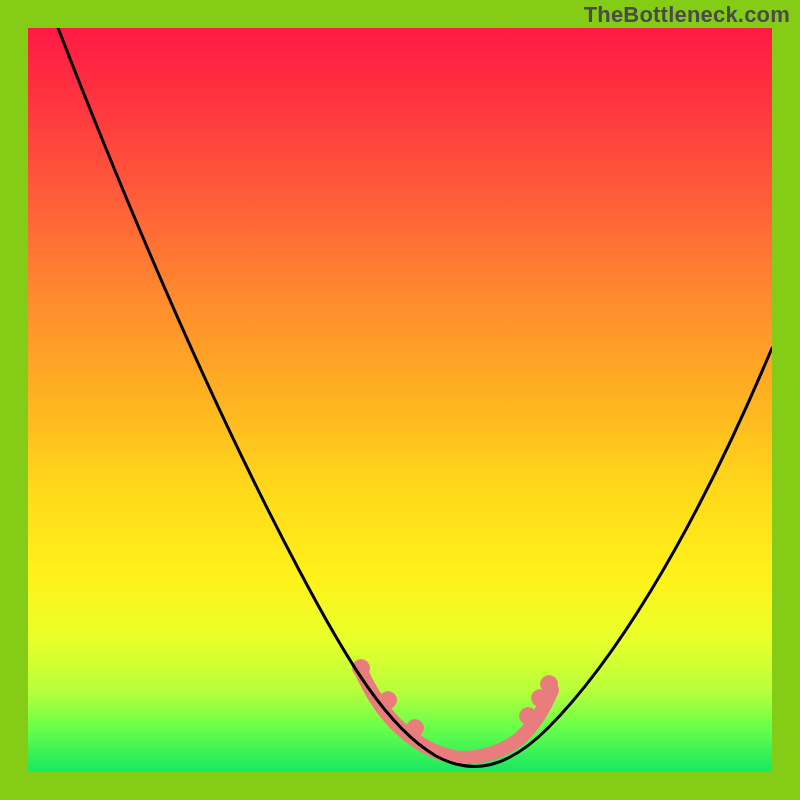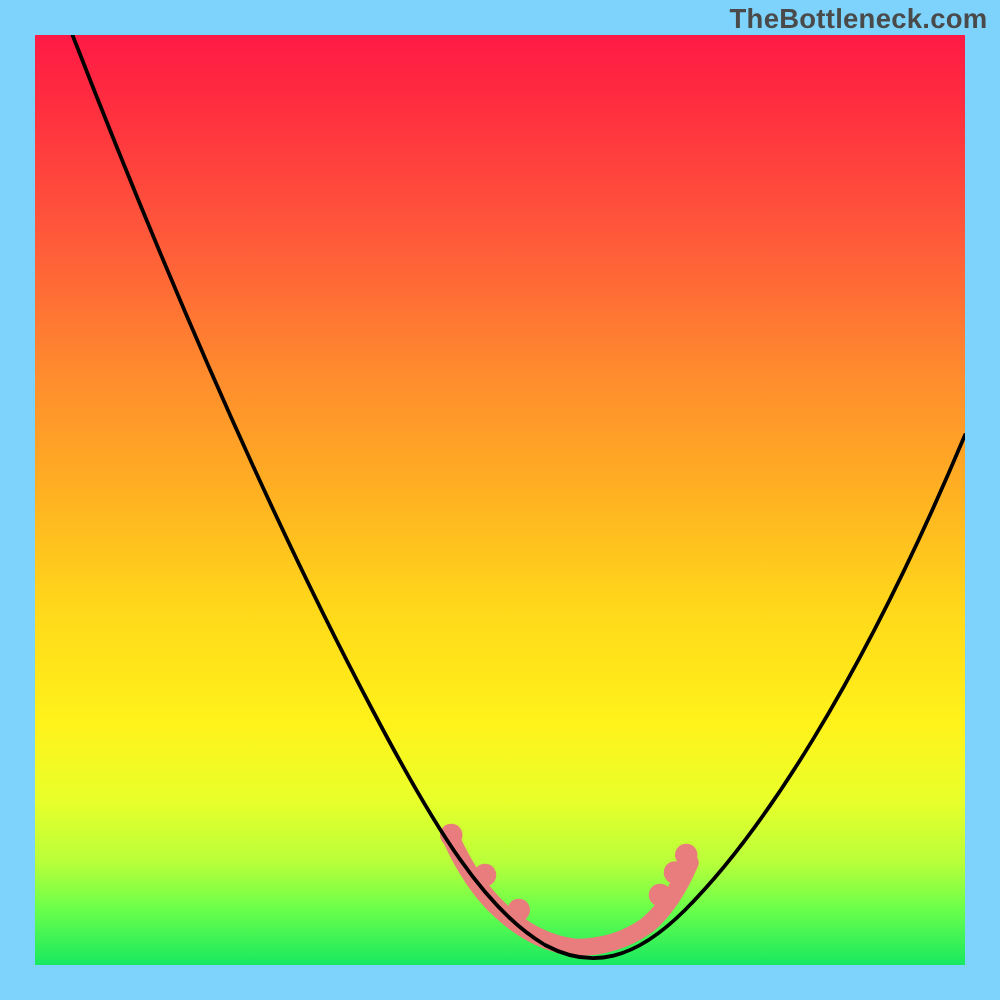--- a/index.html
+++ b/index.html
@@ -8,21 +8,21 @@
     width: 800px;
     height: 800px;
     background: #000;
     overflow: hidden;
     font-family: Arial, Helvetica, sans-serif;
   }
   .frame {
     position: relative;
     width: 800px;
     height: 800px;
-    background: #7dd3fc;
+    background: #84cc16;
   }
   .plot-area {
     position: absolute;
     left: 28px;
     top: 28px;
     width: 744px;
     height: 744px;
     
     background: linear-gradient(
       to bottom,

